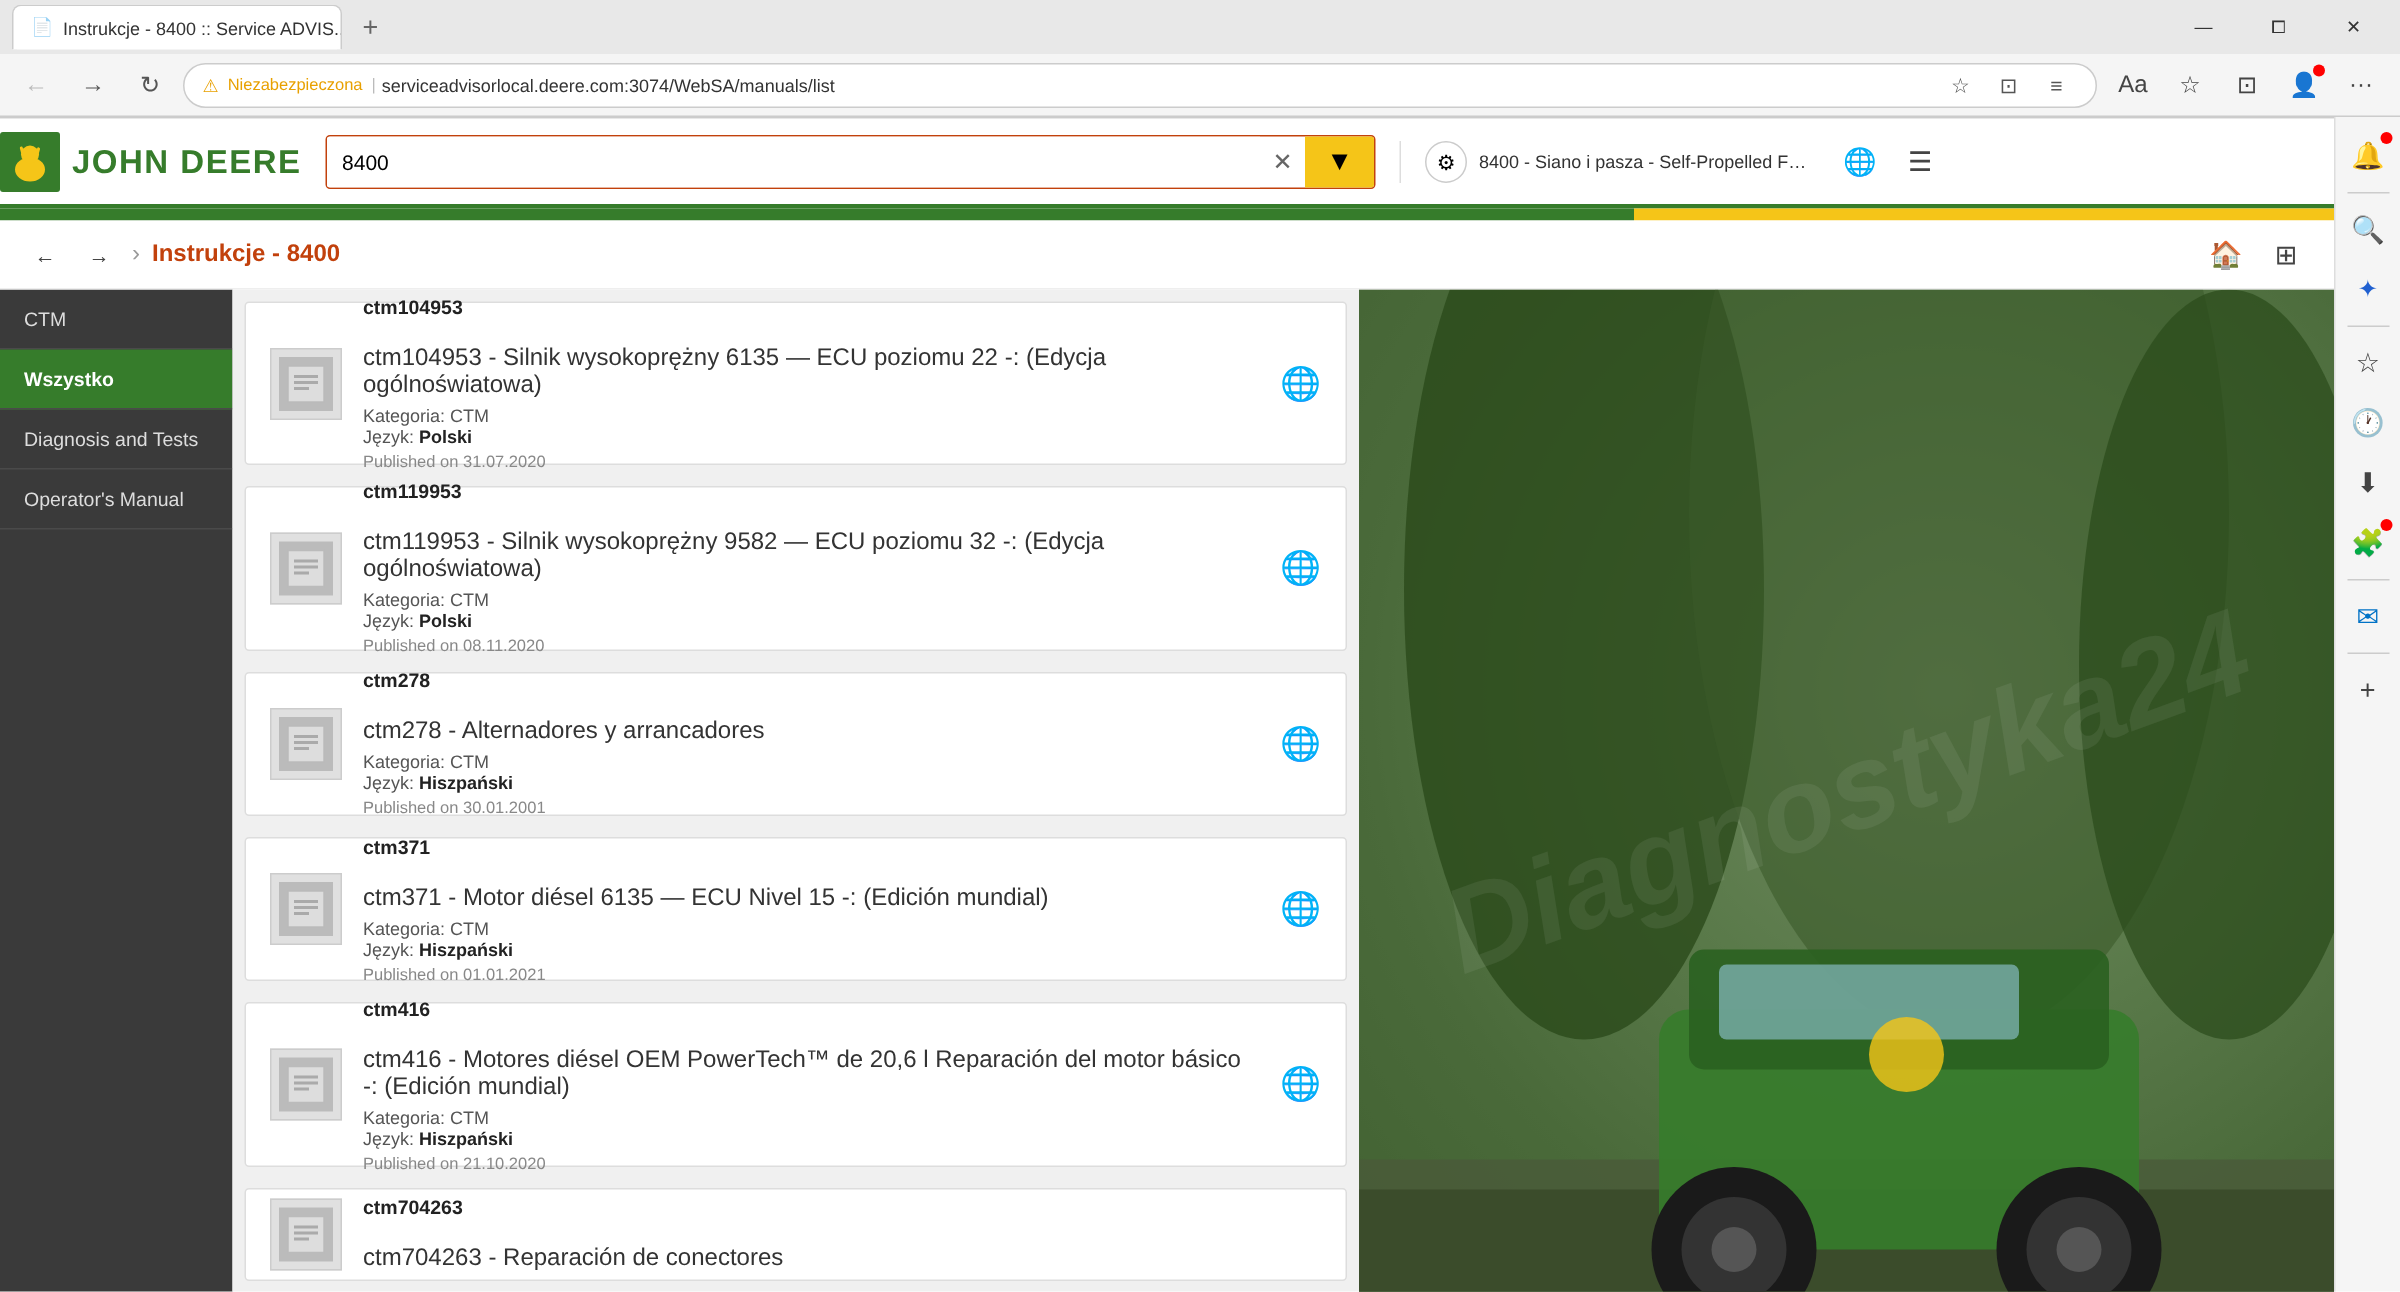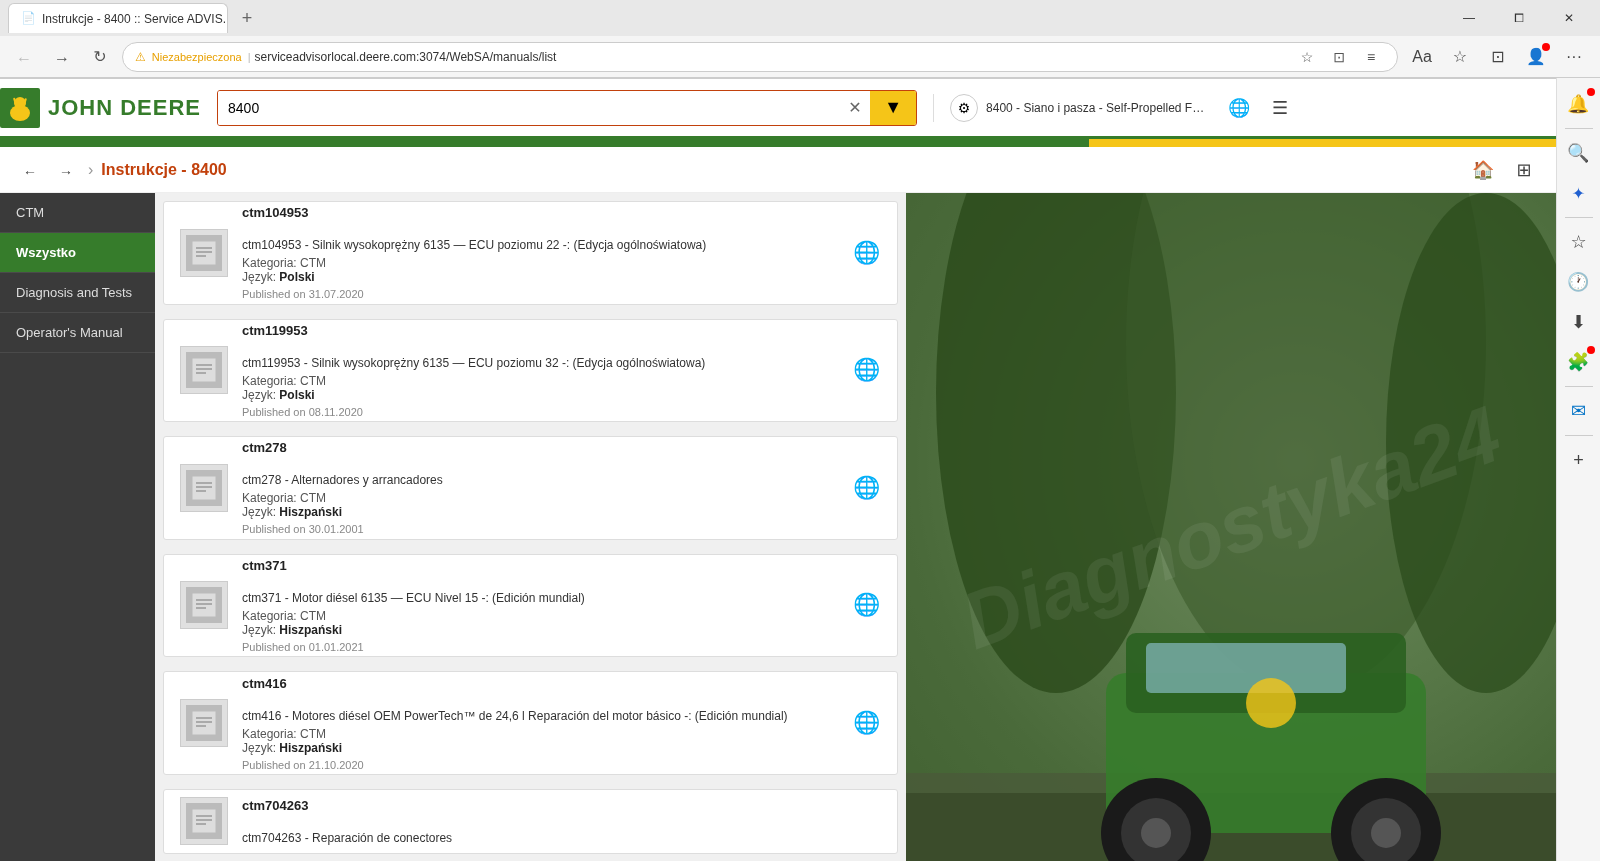--- a/index.html
+++ b/index.html
@@ -350,21 +350,21 @@
     }
     .manual-info {
       flex: 1;
     }
     .manual-id {
       font-weight: bold;
       font-size: 13px;
       color: #222;
     }
     .manual-title {
-      font-size: 12px;
+      font-size: 16px;
       color: #333;
       margin-top: 18px;
     }
     .manual-category {
       font-size: 12px;
       color: #555;
       margin-top: 4px;
     }
     .manual-lang {
       font-size: 12px;
@@ -575,21 +575,21 @@
             <svg width="28" height="28" viewBox="0 0 28 28">
                 <rect x="2" y="2" width="24" height="24" fill="#ddd" stroke="#bbb" stroke-width="1"></rect>
                 <rect x="6" y="8" width="16" height="2" fill="#aaa"></rect>
                 <rect x="6" y="12" width="16" height="2" fill="#aaa"></rect>
                 <rect x="6" y="16" width="10" height="2" fill="#aaa"></rect>
               </svg>
           </div>
         </div>
         <div class="manual-info">
           <div class="manual-id">ctm119953</div>
-          <div class="manual-title">ctm119953 - Silnik wysokoprężny 6135 — ECU poziomu 32 -: (Edycja ogólnoświatowa)</div>
+          <div class="manual-title">ctm119953 - Silnik wysokoprężny 9582 — ECU poziomu 32 -: (Edycja ogólnoświatowa)</div>
           <div class="manual-category">Kategoria: CTM</div>
           <div class="manual-lang">Język: <strong>Polski</strong></div>
           <div class="manual-date">Published on 08.11.2020</div>
         </div>
         <div class="manual-globe">🌐</div>
       </div>
 
       <div class="manual-card">
         <div class="manual-thumb">
           <div class="thumb-inner">
@@ -638,21 +638,21 @@
             <svg width="28" height="28" viewBox="0 0 28 28">
                 <rect x="2" y="2" width="24" height="24" fill="#ddd" stroke="#bbb" stroke-width="1"></rect>
                 <rect x="6" y="8" width="16" height="2" fill="#aaa"></rect>
                 <rect x="6" y="12" width="16" height="2" fill="#aaa"></rect>
                 <rect x="6" y="16" width="10" height="2" fill="#aaa"></rect>
               </svg>
           </div>
         </div>
         <div class="manual-info">
           <div class="manual-id">ctm416</div>
-          <div class="manual-title">ctm416 - Motores diésel OEM PowerTech™ de 24,6 l Reparación del motor básico -: (Edición mundial)</div>
+          <div class="manual-title">ctm416 - Motores diésel OEM PowerTech™ de 20,6 l Reparación del motor básico -: (Edición mundial)</div>
           <div class="manual-category">Kategoria: CTM</div>
           <div class="manual-lang">Język: <strong>Hiszpański</strong></div>
           <div class="manual-date">Published on 21.10.2020</div>
         </div>
         <div class="manual-globe">🌐</div>
       </div>
 
       <div class="manual-card" style="min-height:60px;">
         <div class="manual-thumb">
           <div class="thumb-inner">

